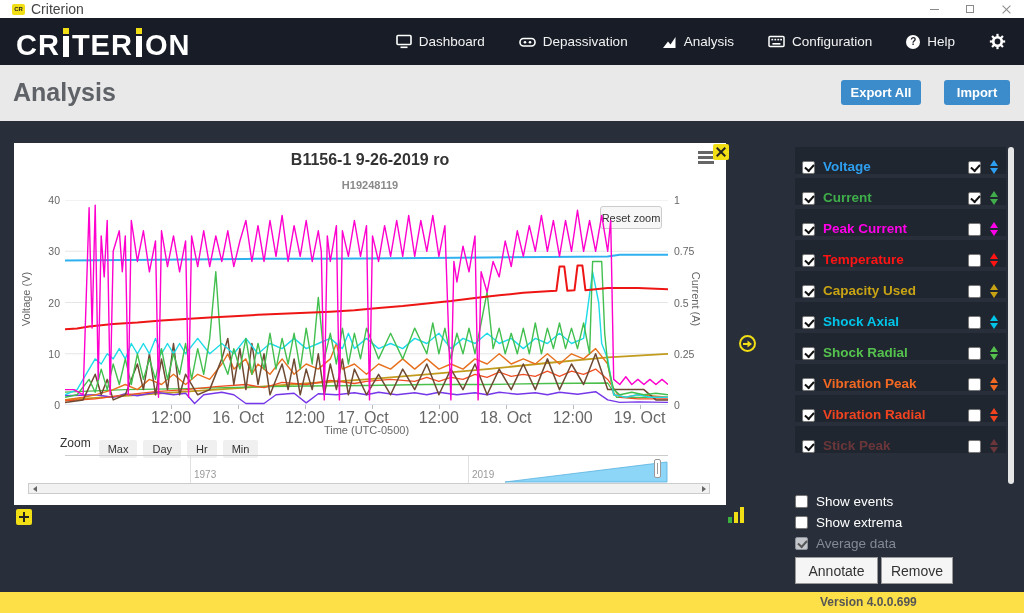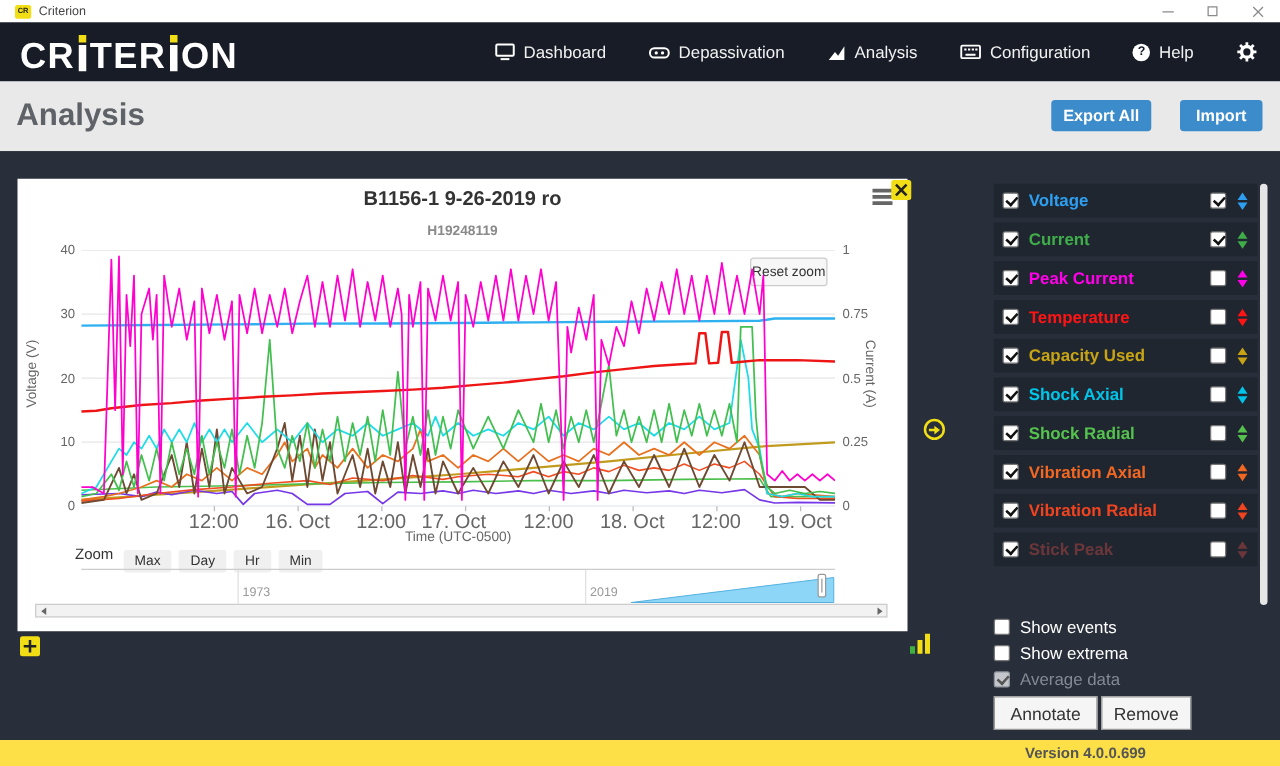--- a/index.html
+++ b/index.html
@@ -2,21 +2,21 @@
 <html><head>
 <meta charset="utf-8">
 <style>
   * { margin:0; padding:0; box-sizing:border-box; }
   html,body { width:1024px; height:613px; font-family:"Liberation Sans", sans-serif; background:#282f3a; overflow:hidden; }
   #stage { position:relative; width:1024px; height:613px; background:#282f3a; }
 
   
   #titlebar { position:absolute; left:0; top:0; width:1024px; height:18px; background:#ffffff; display:flex; align-items:center; padding-left:12px; }
   #app-icon { width:13px; height:11px; background:#f2de14; border-radius:2px; font-size:6px; font-weight:bold; color:#222; display:flex; align-items:center; justify-content:center; }
-  #titlebar .title-text { font-size:10px; color:#444; margin-left:6px; }
+  #titlebar .title-text { font-size:14px; color:#444; margin-left:6px; }
   #win-controls { position:absolute; right:10px; top:0; height:18px; display:flex; gap:20px; align-items:center; }
   .win-btn { width:16px; height:16px; display:flex; align-items:center; justify-content:center; cursor:default; }
   .min-glyph { width:9px; height:1px; background:#8a8a8a; }
   .max-glyph { width:8px; height:8px; border:1px solid #8a8a8a; }
   .x-glyph { position:relative; width:9px; height:9px; }
   .x-glyph i { position:absolute; left:-1px; top:4px; width:11px; height:1px; background:#8a8a8a; }
   .x-glyph i:first-child { transform:rotate(45deg); }
   .x-glyph i:last-child { transform:rotate(-45deg); }
 
   
@@ -79,21 +79,21 @@
   #expand-arrow-btn { position:absolute; left:739px; top:214px; width:17px; height:17px; border:2px solid #f2de14; border-radius:50%; cursor:pointer; }
   #expand-arrow-btn svg { display:block; margin:2.5px auto 0; }
   #stats-icon { position:absolute; left:728px; top:384px; width:22px; height:18px; cursor:pointer; }
   #stats-icon i { position:absolute; bottom:0; width:4px; }
   #stats-icon .b1 { left:0; height:6px; background:#3db03d; }
   #stats-icon .b2 { left:6px; height:11px; background:#f2de14; }
   #stats-icon .b3 { left:12px; height:16px; background:#f2de14; }
 
   
   #series-list { position:absolute; left:795px; top:26px; width:211px; display:flex; flex-direction:column; gap:4px; }
-  .series-row { height:27px; background:#1f2630; display:flex; align-items:center; padding:0 8px 0 7px; }
+  .series-row { height:27px; background:#1f2630; display:flex; align-items:flex-end; padding:0 8px 0 7px; }
   .series-row.muted .series-label, .series-row.muted .arrows { opacity:0.55; }
   .series-label { font-size:13.5px; font-weight:bold; margin-left:8px; }
   .row-right { margin-left:auto; display:flex; align-items:center; gap:9px; }
   .cb { position:relative; width:13px; height:13px; background:#fff; border:1px solid #777; border-radius:2px; display:inline-block; cursor:pointer; flex:none; }
   .cb.checked::after { content:""; position:absolute; left:2px; top:2px; width:7px; height:4px; border-left:2px solid #111; border-bottom:2px solid #111; transform:rotate(-48deg); }
   .cb.disabled { background:#c3c7cc; border-color:#8e939b; }
   .cb.disabled::after { border-color:#555; }
   .arrows { display:flex; flex-direction:column; gap:2px; cursor:pointer; }
   .arr-up { width:0; height:0; border-left:4.5px solid transparent; border-right:4.5px solid transparent; border-bottom:6px solid currentColor; }
   .arr-dn { width:0; height:0; border-left:4.5px solid transparent; border-right:4.5px solid transparent; border-top:6px solid currentColor; }
@@ -391,21 +391,21 @@
           <span class="row-right">
             <span class="cb"></span>
             <span class="arrows" style="color: rgb(85, 194, 78);">
               <span class="arr-up"></span>
               <span class="arr-dn"></span>
             </span>
           </span>
         </div>
         <div class="series-row">
           <span class="cb checked"></span>
-          <span class="series-label" style="color: rgb(242, 104, 34);">Vibration Axial</span>
+          <span class="series-label" style="color: rgb(242, 104, 34);">Vibration Peak</span>
           <span class="row-right">
             <span class="cb"></span>
             <span class="arrows" style="color: rgb(242, 104, 34);">
               <span class="arr-up"></span>
               <span class="arr-dn"></span>
             </span>
           </span>
         </div>
         <div class="series-row">
           <span class="cb checked"></span>

